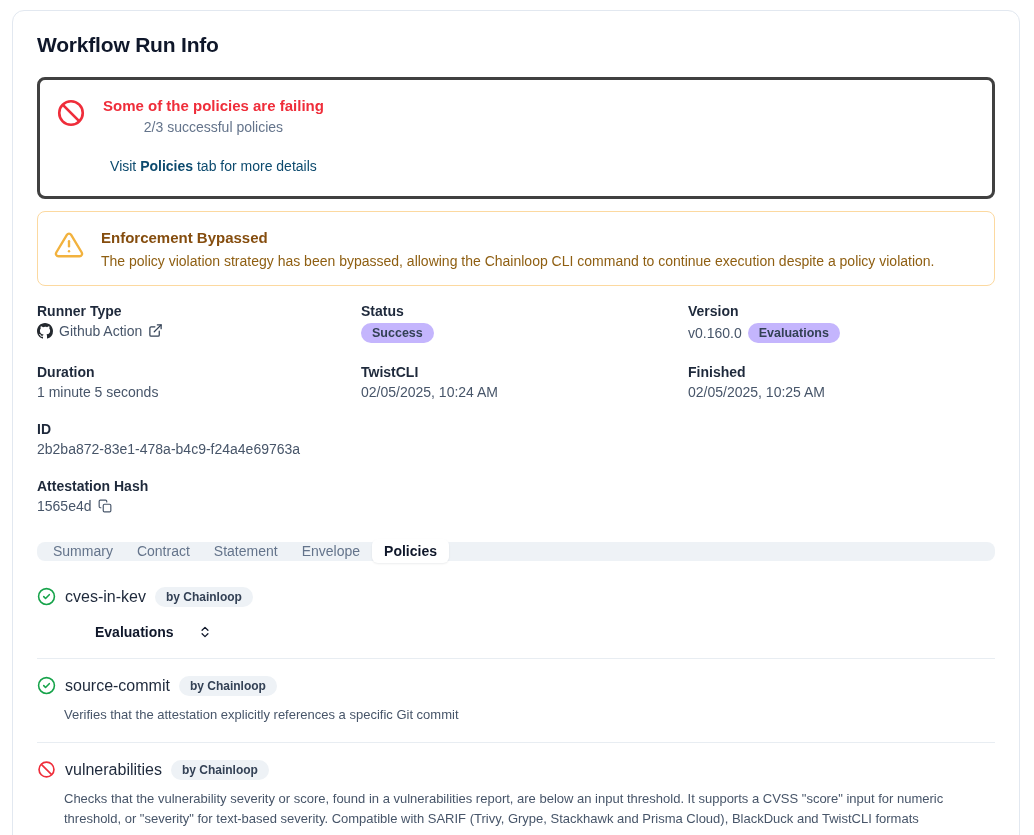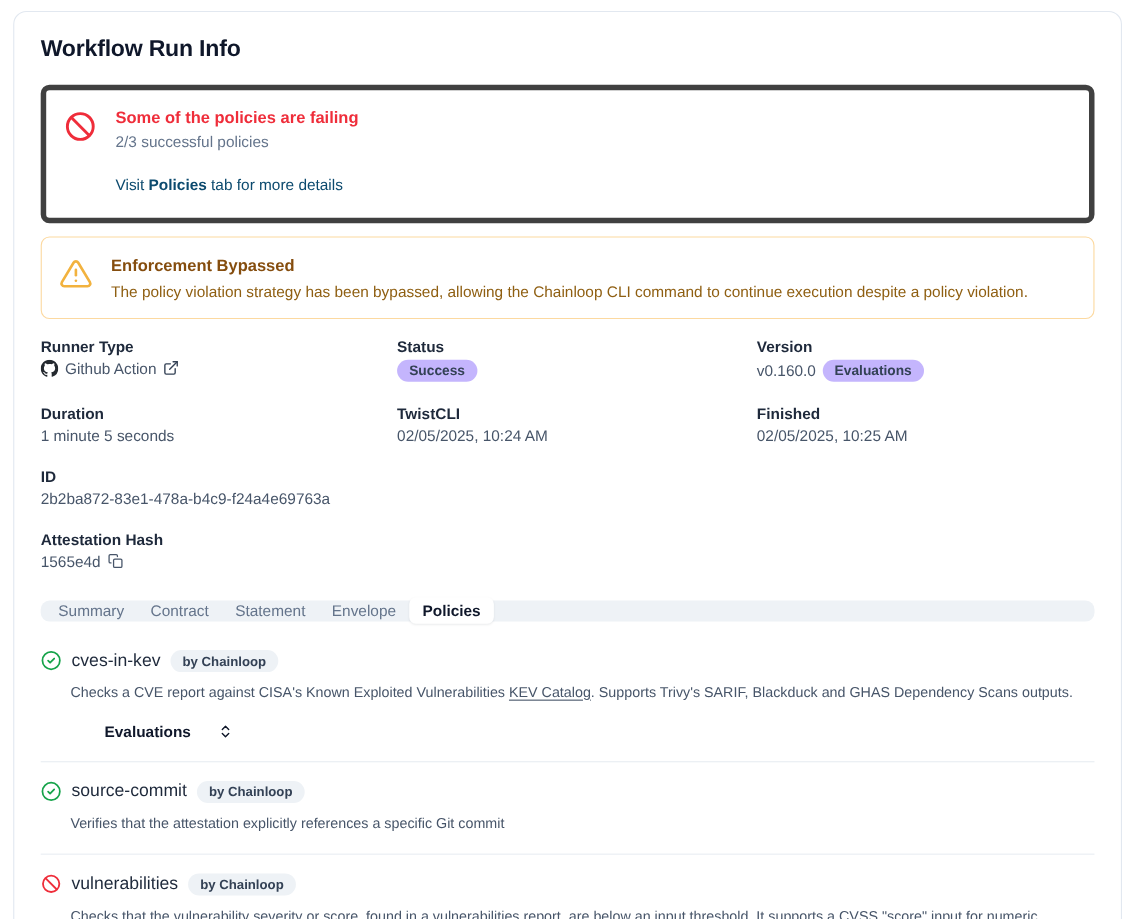--- a/index.html
+++ b/index.html
@@ -27,21 +27,21 @@
   }
   
   .alert {
     display: flex;
     gap: 17px;
     border-radius: 8px;
     padding: 16px;
     margin-top: 20px;
     align-items: flex-start;
   }
-  .alert-danger { border: 5px solid #404040; }
+  .alert-danger { border: 3px solid #404040; text-align: center; }
   .alert-warning { border: 1px solid #fcd9a0; margin-top: 12px; }
   .alert-icon { flex: 0 0 auto; margin-top: 2px; }
   .alert-danger .alert-title {
     color: #ef2d3a; font-size: 15px; font-weight: 600; line-height: 1.35;
   }
   .alert-danger .alert-sub {
     color: #64748b; font-size: 14px; margin-top: 3px;
   }
   .alert-danger .alert-link {
     color: #0c4a6e; font-size: 14px; margin-top: 23px; margin-bottom: 6px;
@@ -259,21 +259,20 @@
       <div class="policy-head">
         <span>
           <svg width="19" height="19" viewBox="0 0 24 24" fill="none" stroke="#16a34a" stroke-width="2" stroke-linecap="round" stroke-linejoin="round">
             <circle cx="12" cy="12" r="10"></circle>
             <path d="m8.5 12.2 2.3 2.3 4.7-4.8"></path>
           </svg>
         </span>
         <span class="policy-name">cves-in-kev</span>
         <span class="policy-badge">by Chainloop</span>
       </div>
-      <div class="policy-desc"><span>Checks a CVE report against CISA's Known Exploited Vulnerabilities </span><a href="#">KEV Catalog</a><span>. Supports Trivy's SARIF, Blackduck and GHAS Dependency Scans outputs.</span></div>
       <div class="evaluations">
         <span>Evaluations</span>
         <span>
           <svg width="14" height="14" viewBox="0 0 24 24" fill="none" stroke="#0f172a" stroke-width="2.2" stroke-linecap="round" stroke-linejoin="round">
             <path d="m7 15 5 5 5-5"></path>
               <path d="m7 9 5-5 5 5"></path>
           </svg>
         </span>
       </div>
       <hr class="divider">

